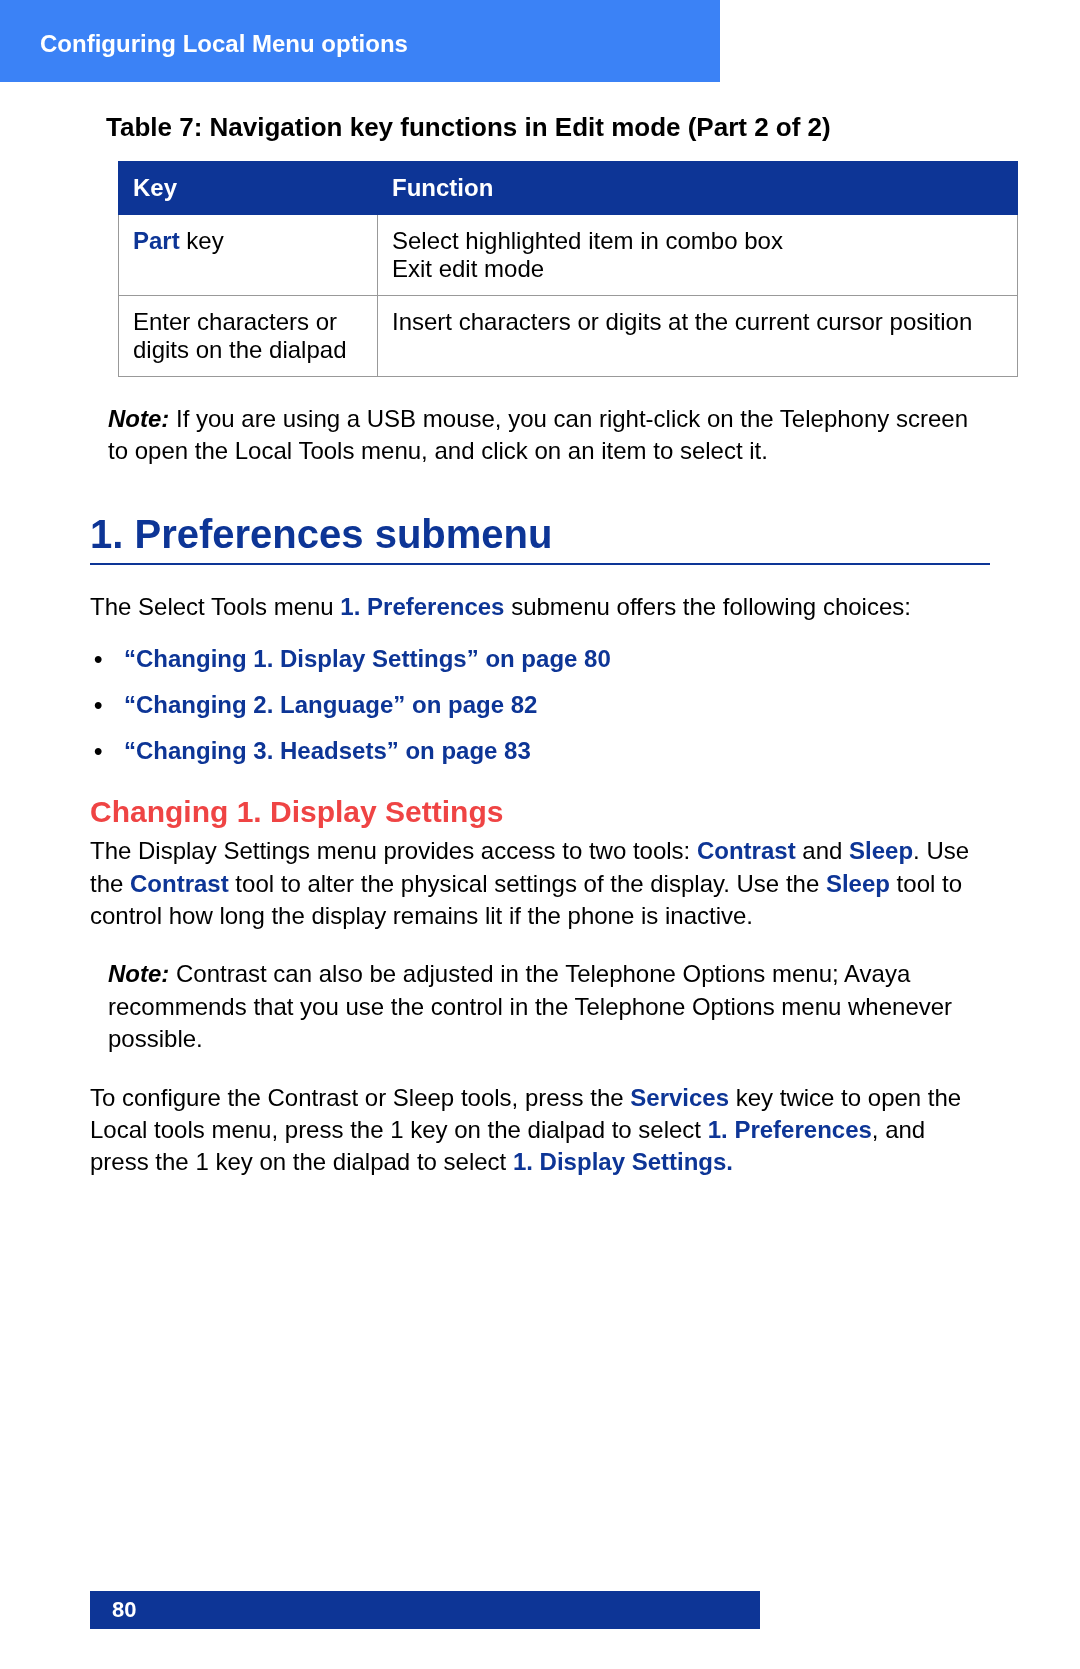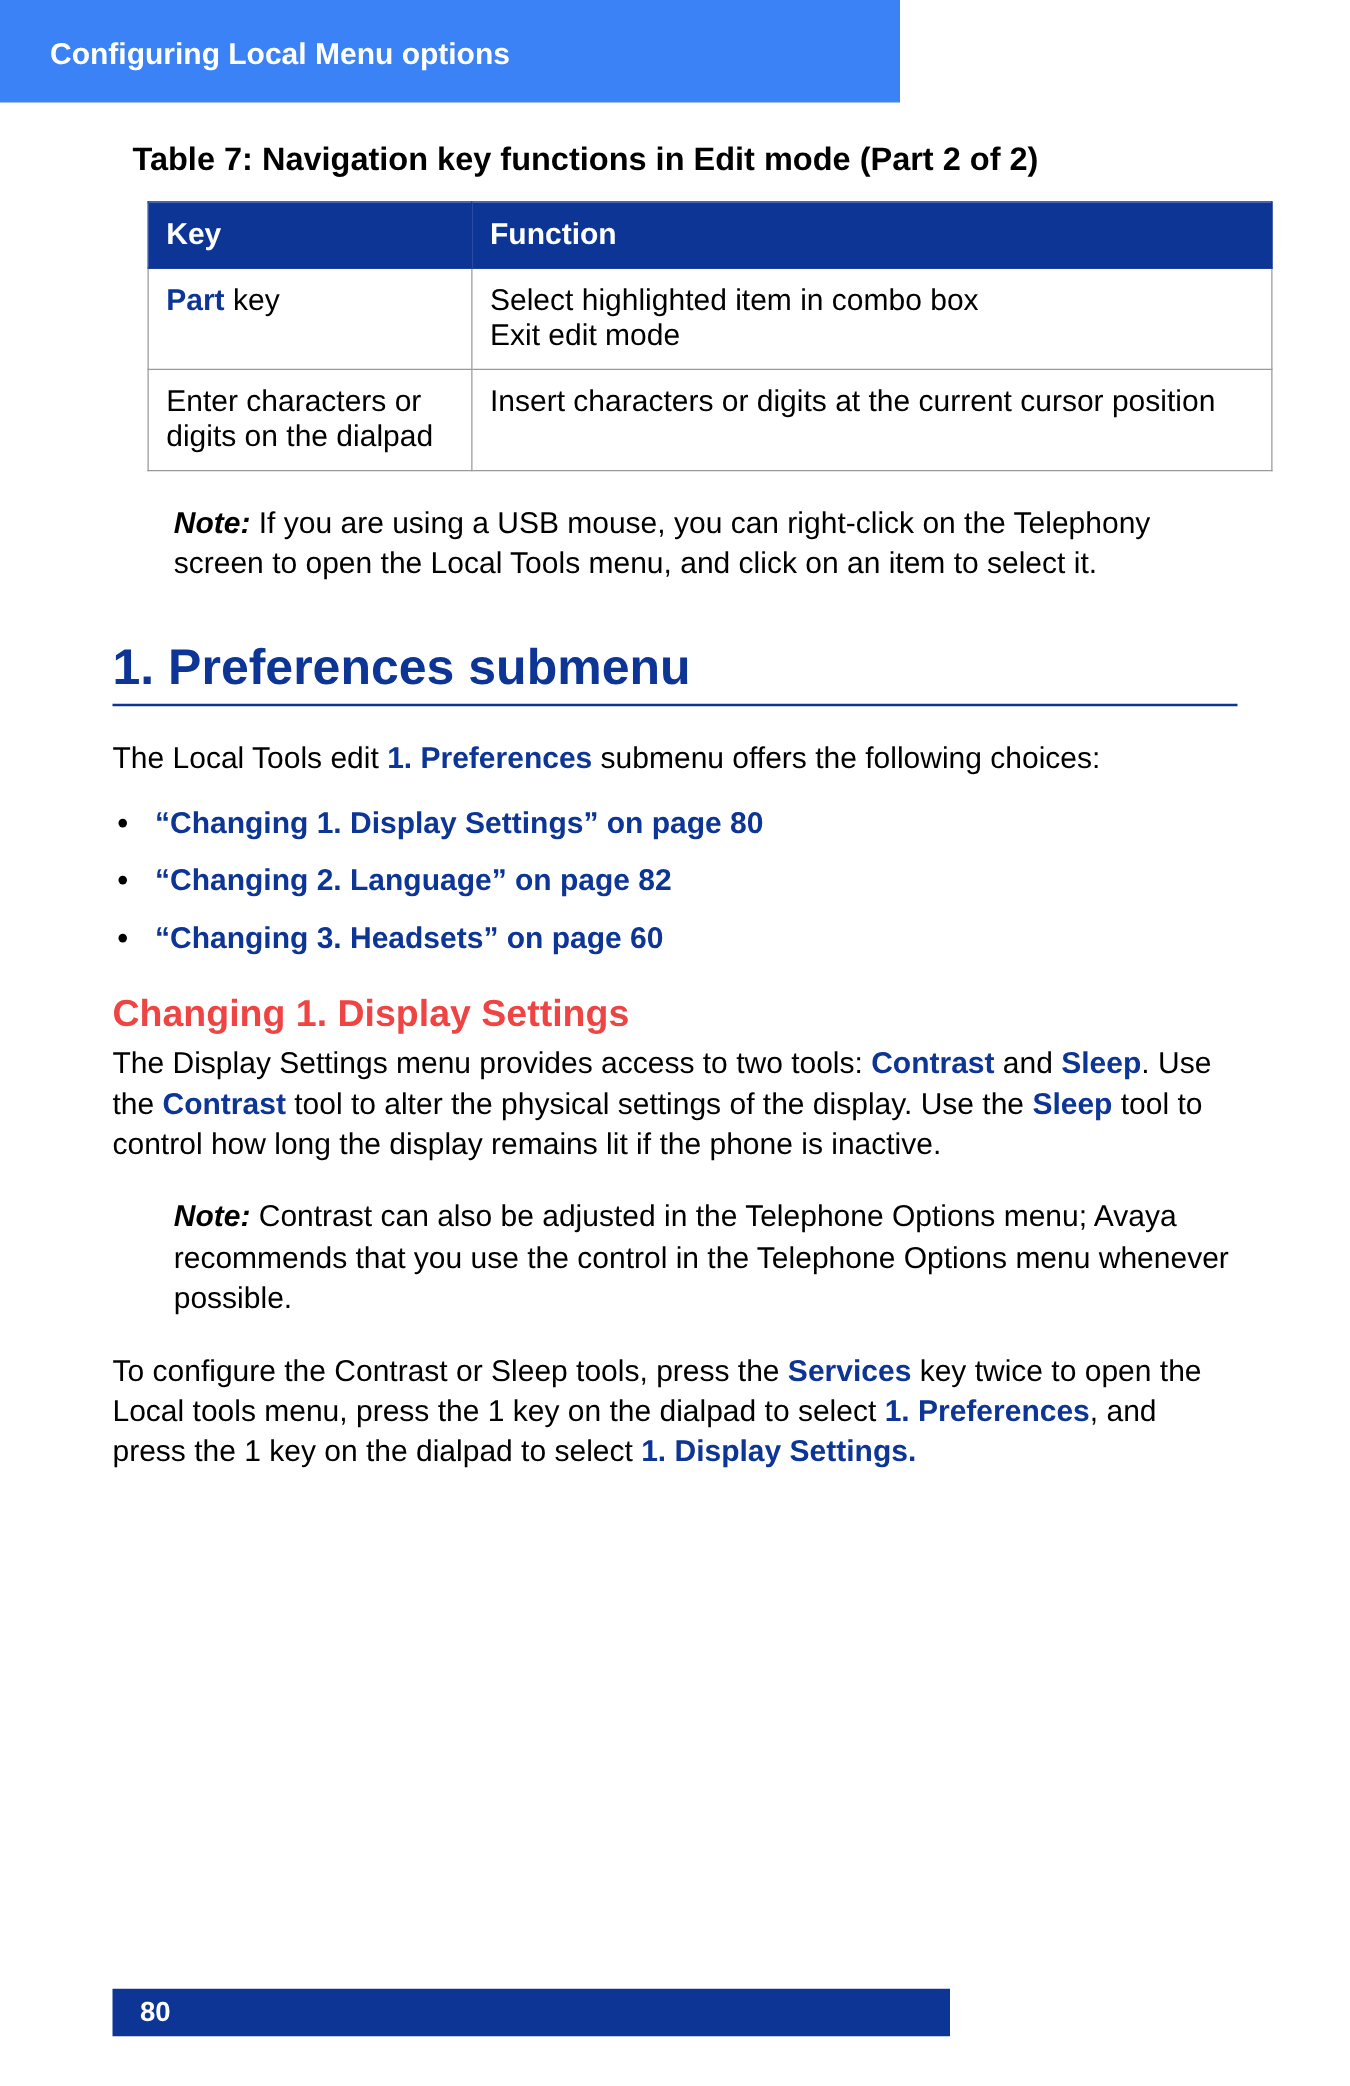--- a/index.html
+++ b/index.html
@@ -45,21 +45,21 @@
   table.nav-table td {
     border-left: 1px solid #999;
     border-right: 1px solid #999;
     border-bottom: 1px solid #999;
     padding: 12px 14px;
     vertical-align: top;
   }
   table.nav-table .col-key { width: 230px; }
   .bluebold { color: #0d3596; font-weight: bold; }
   .note {
-    margin: 26px 0 0 49px;
+    margin: 26px 0 0 18px;
     font-size: 24px;
     line-height: 1.35;
   }
   .h1-section {
     color: #0d3596;
     font-weight: bold;
     font-size: 40px;
     margin: 44px 0 4px 0;
     border-bottom: 2px solid #0d3596;
     padding-bottom: 6px;
@@ -142,27 +142,27 @@
     </tbody>
   </table>
 
   <p class="note">
     <strong><em>Note:</em></strong><span> If you are using a USB mouse, you can right-click on the Telephony screen to open the Local Tools menu, and click on an item to select it.</span>
   </p>
 
   <h1 class="h1-section">1. Preferences submenu</h1>
 
   <p class="body-p">
-    <span>The Local Tools edit </span><span class="bluebold">1. Preferences</span><span> submenu offers the following choices:</span>
+    <span>The Select Tools menu </span><span class="bluebold">1. Preferences</span><span> submenu offers the following choices:</span>
   </p>
 
   <ul class="link-list">
     <li>“Changing 1. Display Settings” on page 80</li>
     <li>“Changing 2. Language” on page 82</li>
-    <li>“Changing 3. Headsets” on page 60</li>
+    <li>“Changing 3. Headsets” on page 83</li>
   </ul>
 
   <h2 class="h2-section">Changing 1. Display Settings</h2>
 
   <p class="inline-p">
     <span>The Display Settings menu provides access to two tools: </span><span class="bluebold">Contrast</span><span> and </span><span class="bluebold">Sleep</span><span>. Use the </span><span class="bluebold">Contrast</span><span> tool to alter the physical settings of the display. Use the </span><span class="bluebold">Sleep</span><span> tool to control how long the display remains lit if the phone is inactive.</span>
   </p>
 
   <p class="note">
     <strong><em>Note:</em></strong><span> Contrast can also be adjusted in the Telephone Options menu; Avaya recommends that you use the control in the Telephone Options menu whenever possible.</span>

